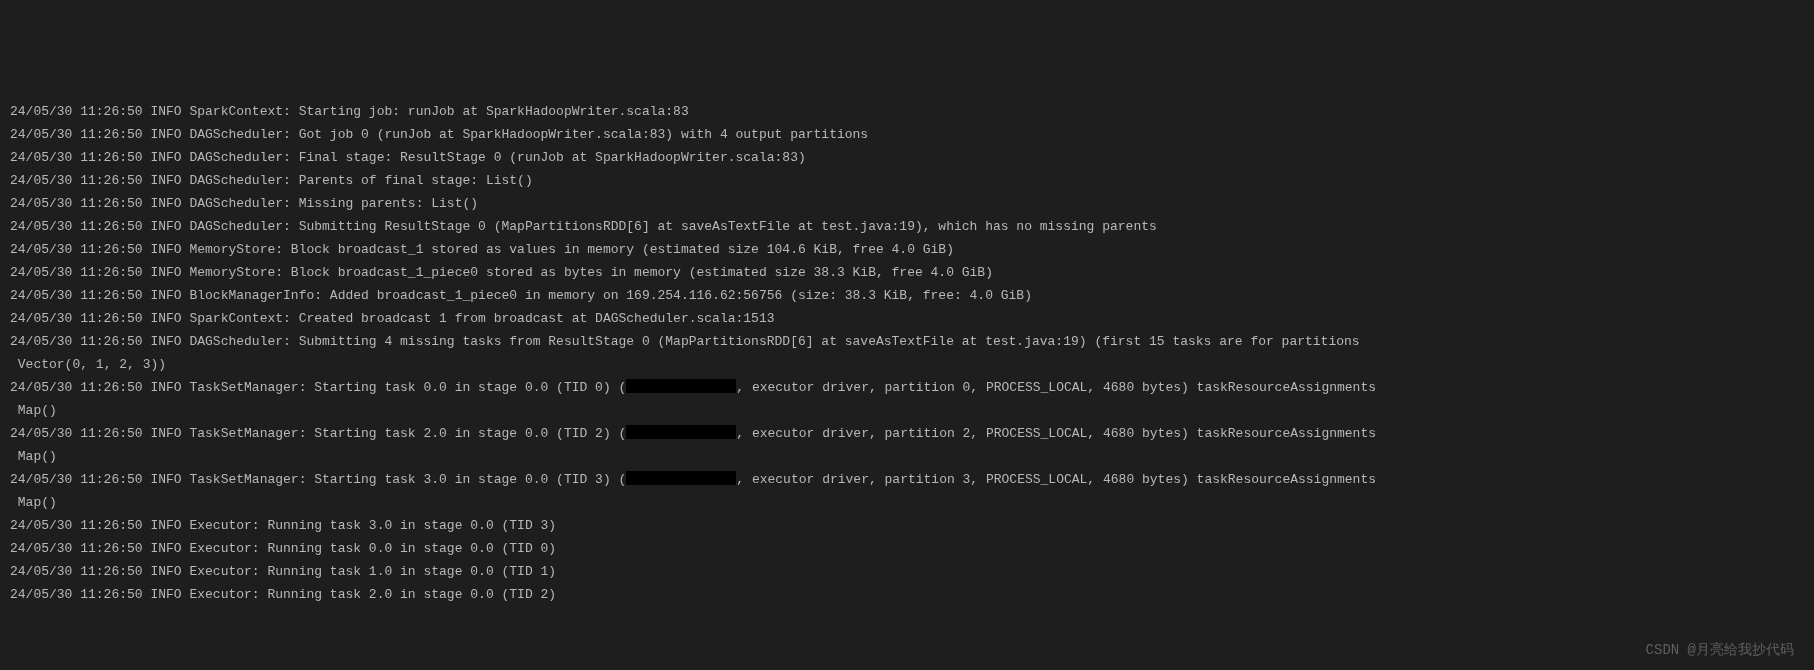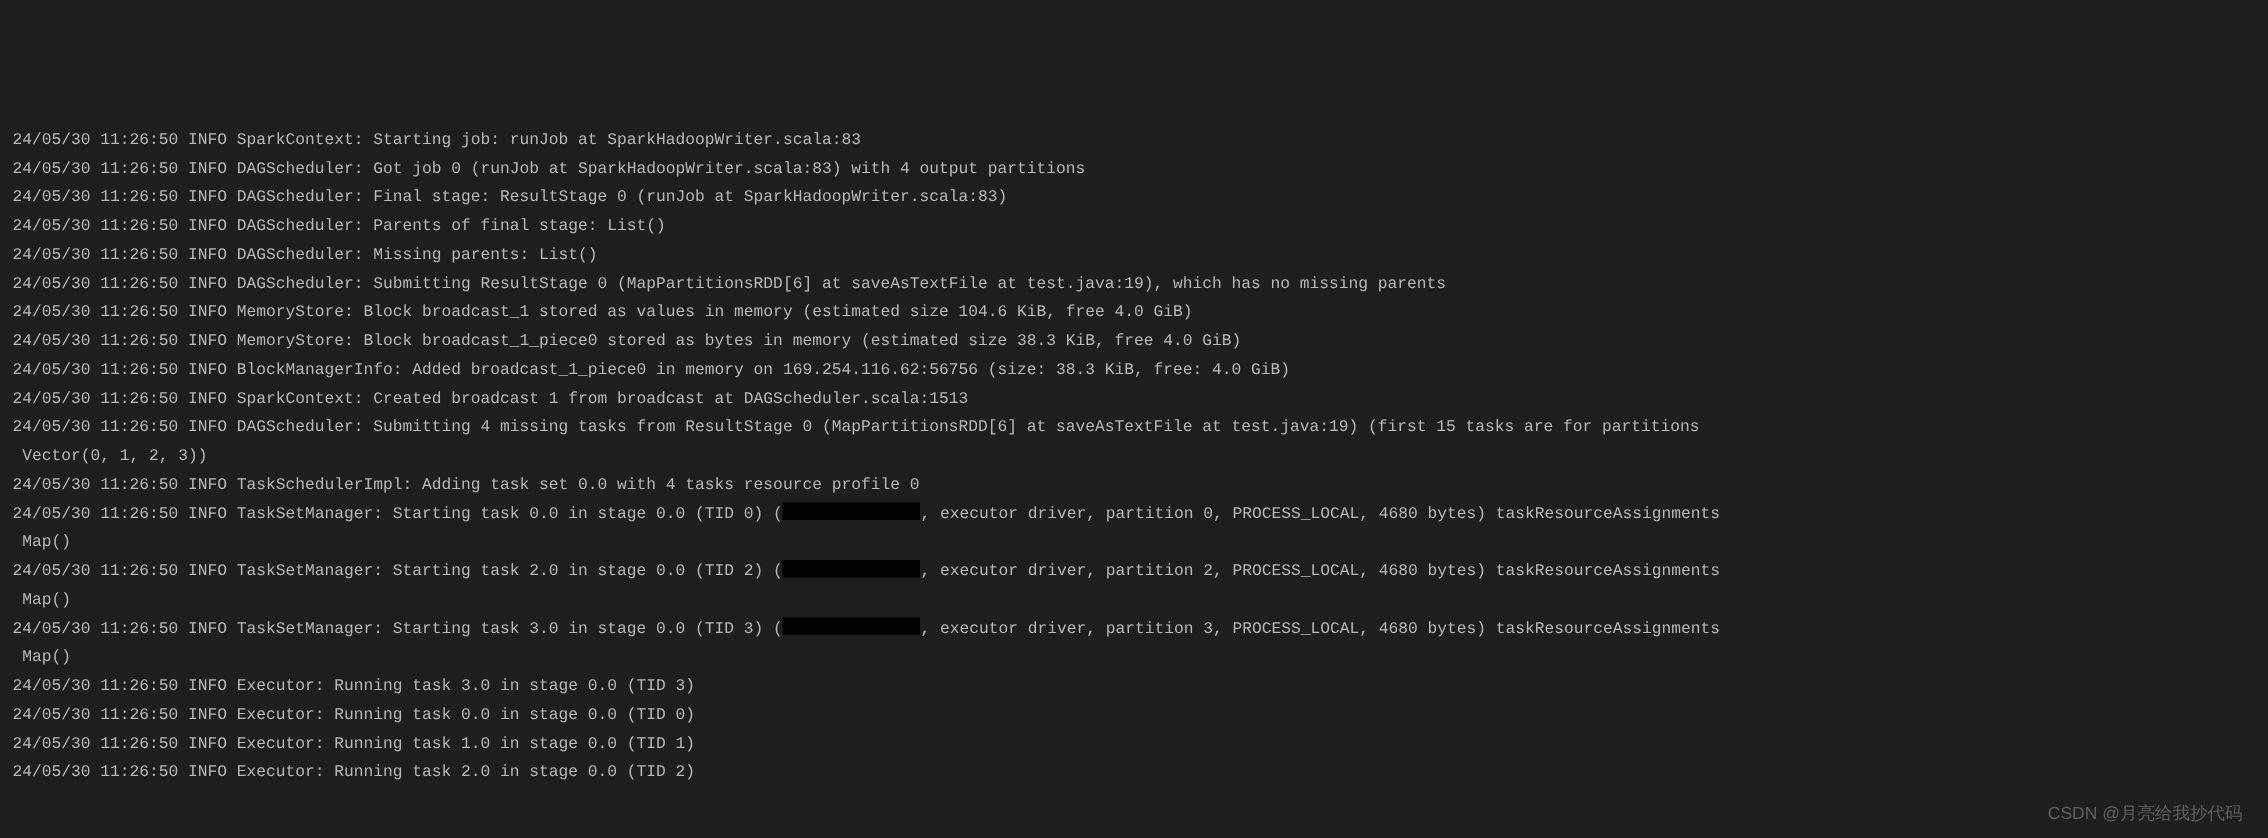--- a/index.html
+++ b/index.html
@@ -31,32 +31,32 @@
       height: 14px;
       vertical-align: middle;
       position: relative;
       top: -2px;
     }
     .watermark {
       position: absolute;
       bottom: 8px;
       right: 20px;
       color: #7a7a7a;
-      font-family: Liberation Sans, sans-serif;
+      font-family: Liberation Mono, monospace;
       font-size: 14px;
       opacity: 0.7;
     }
   </style>
 </head>
 <body>
 
 
 
 <div id="log-container"><span class="log-line">24/05/30 11:26:50 INFO SparkContext: Starting job: runJob at SparkHadoopWriter.scala:83</span><span class="log-line">24/05/30 11:26:50 INFO DAGScheduler: Got job 0 (runJob at SparkHadoopWriter.scala:83) with 4 output partitions</span><span class="log-line">24/05/30 11:26:50 INFO DAGScheduler: Final stage: ResultStage 0 (runJob at SparkHadoopWriter.scala:83)</span><span class="log-line">24/05/30 11:26:50 INFO DAGScheduler: Parents of final stage: List()</span><span class="log-line">24/05/30 11:26:50 INFO DAGScheduler: Missing parents: List()</span><span class="log-line">24/05/30 11:26:50 INFO DAGScheduler: Submitting ResultStage 0 (MapPartitionsRDD[6] at saveAsTextFile at test.java:19), which has no missing parents</span><span class="log-line">24/05/30 11:26:50 INFO MemoryStore: Block broadcast_1 stored as values in memory (estimated size 104.6 KiB, free 4.0 GiB)</span><span class="log-line">24/05/30 11:26:50 INFO MemoryStore: Block broadcast_1_piece0 stored as bytes in memory (estimated size 38.3 KiB, free 4.0 GiB)</span><span class="log-line">24/05/30 11:26:50 INFO BlockManagerInfo: Added broadcast_1_piece0 in memory on 169.254.116.62:56756 (size: 38.3 KiB, free: 4.0 GiB)</span><span class="log-line">24/05/30 11:26:50 INFO SparkContext: Created broadcast 1 from broadcast at DAGScheduler.scala:1513</span><span class="log-line">24/05/30 11:26:50 INFO DAGScheduler: Submitting 4 missing tasks from ResultStage 0 (MapPartitionsRDD[6] at saveAsTextFile at test.java:19) (first 15 tasks are for partitions
- Vector(0, 1, 2, 3))</span><span class="log-line">24/05/30 11:26:50 INFO TaskSchedulerImpl: Adding task set 0.0 with 4 tasks resource profile 0</span><span class="log-line">24/05/30 11:26:50 INFO TaskSetManager: Starting task 0.0 in stage 0.0 (TID 0) (<span class="redacted"></span>, executor driver, partition 0, PROCESS_LOCAL, 4680 bytes) taskResourceAssignments
+ Vector(0, 1, 2, 3))</span><span class="log-line">24/05/30 11:26:50 INFO TaskSetManager: Starting task 0.0 in stage 0.0 (TID 0) (<span class="redacted"></span>, executor driver, partition 0, PROCESS_LOCAL, 4680 bytes) taskResourceAssignments
  Map()</span><span class="log-line">24/05/30 11:26:50 INFO TaskSetManager: Starting task 2.0 in stage 0.0 (TID 2) (<span class="redacted"></span>, executor driver, partition 2, PROCESS_LOCAL, 4680 bytes) taskResourceAssignments
  Map()</span><span class="log-line">24/05/30 11:26:50 INFO TaskSetManager: Starting task 3.0 in stage 0.0 (TID 3) (<span class="redacted"></span>, executor driver, partition 3, PROCESS_LOCAL, 4680 bytes) taskResourceAssignments
  Map()</span><span class="log-line">24/05/30 11:26:50 INFO Executor: Running task 3.0 in stage 0.0 (TID 3)</span><span class="log-line">24/05/30 11:26:50 INFO Executor: Running task 0.0 in stage 0.0 (TID 0)</span><span class="log-line">24/05/30 11:26:50 INFO Executor: Running task 1.0 in stage 0.0 (TID 1)</span><span class="log-line">24/05/30 11:26:50 INFO Executor: Running task 2.0 in stage 0.0 (TID 2)</span></div>
 
 <div class="watermark">CSDN @月亮给我抄代码</div>
 
 
 
 
 </body></html>

